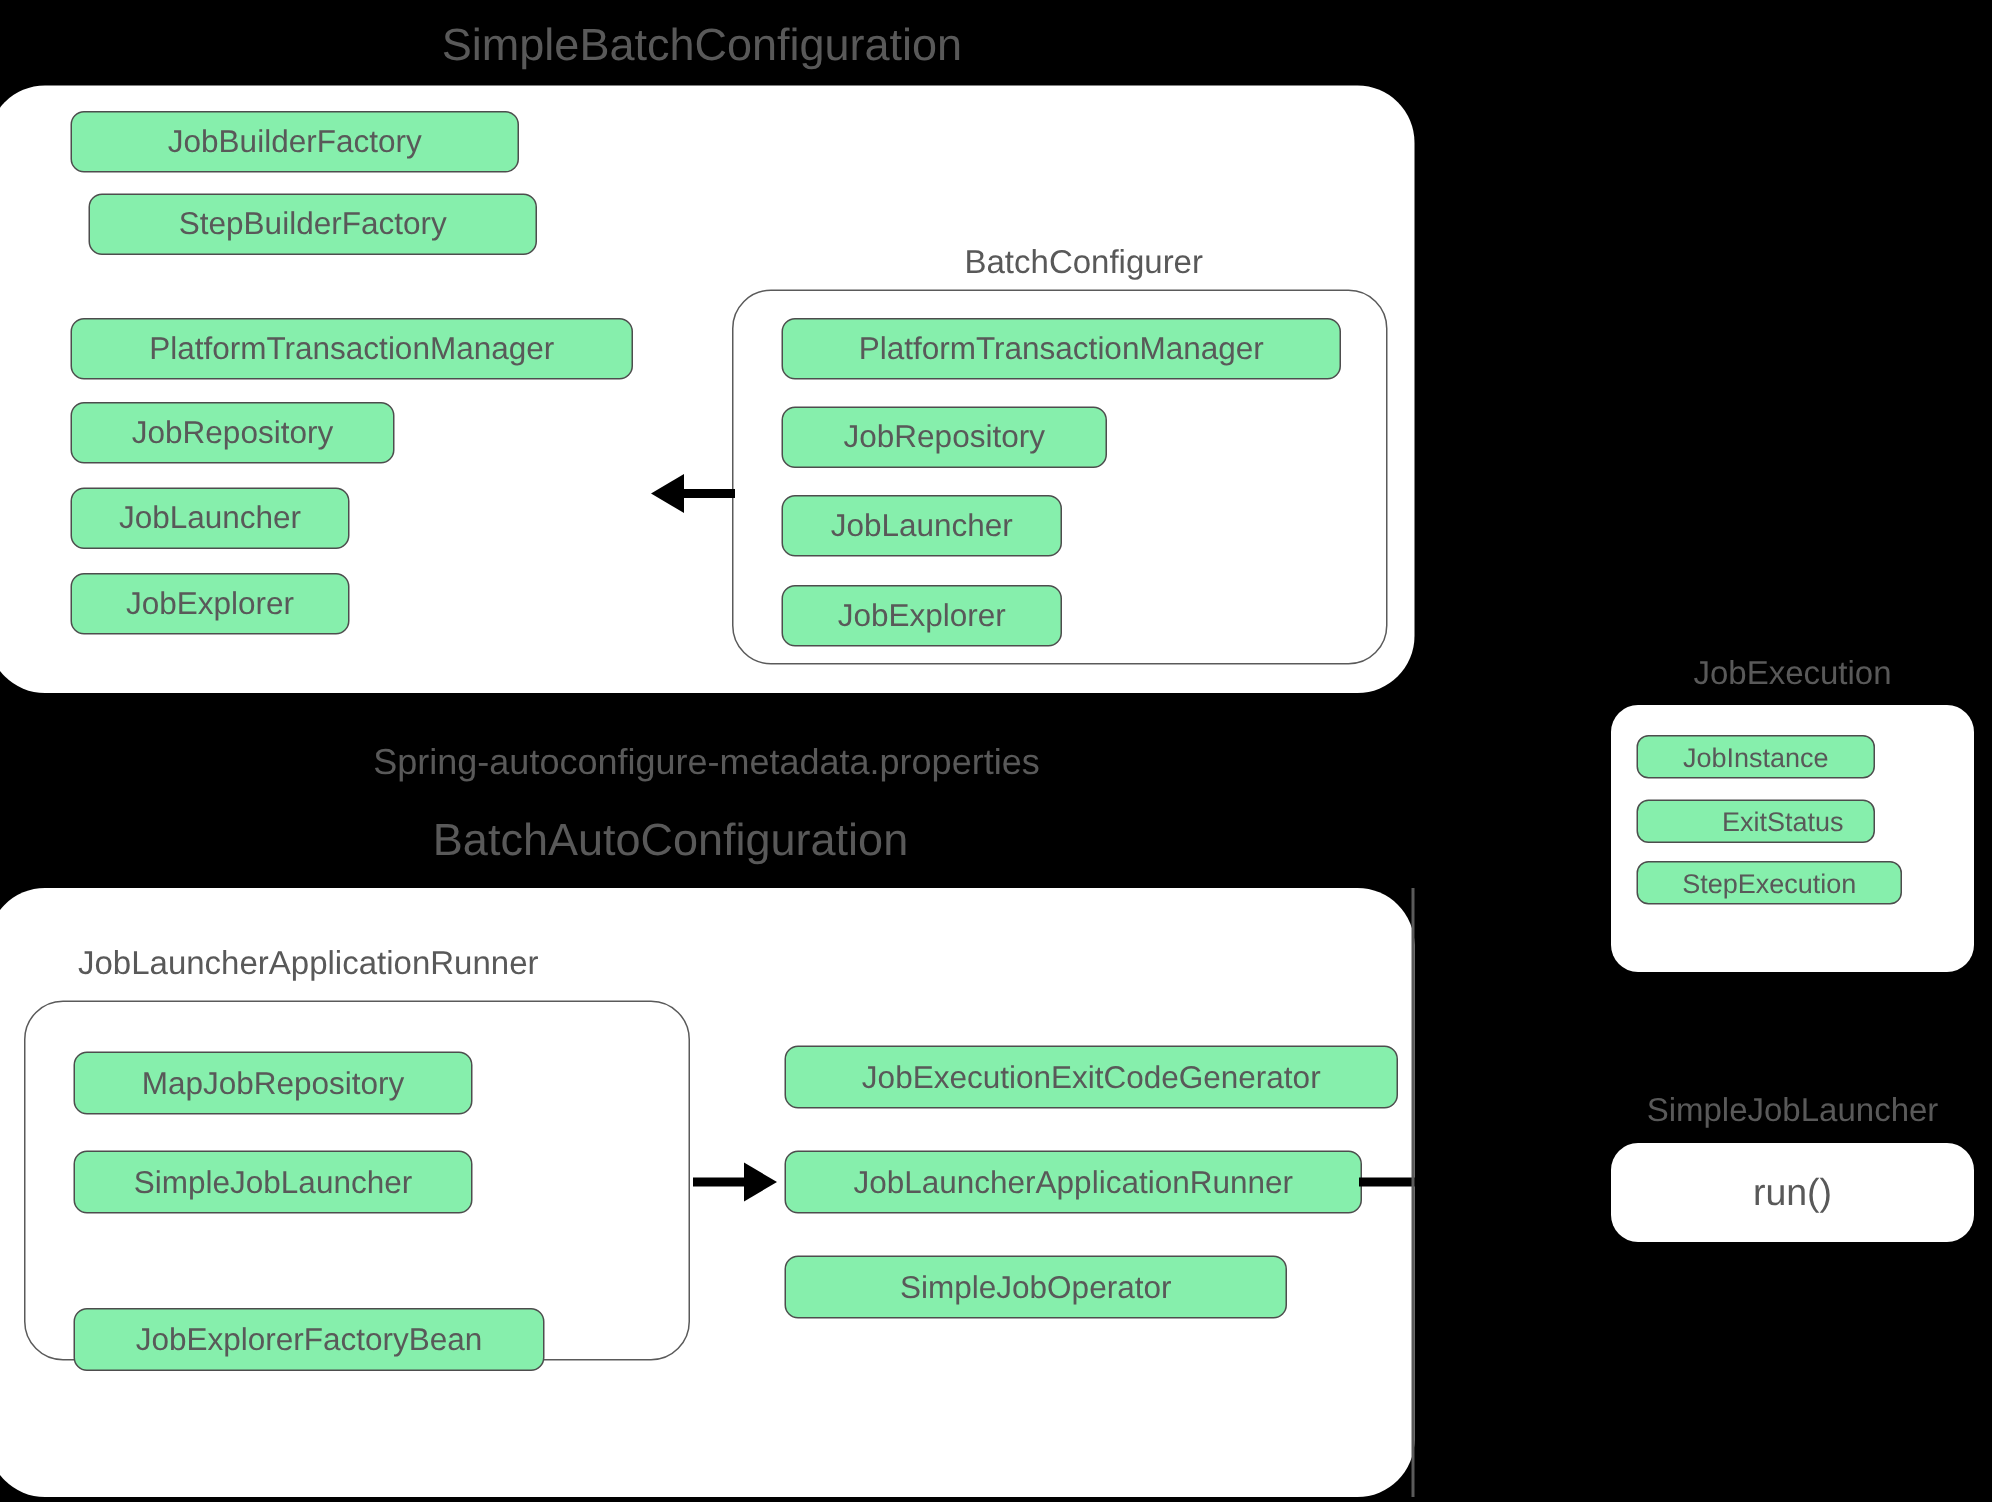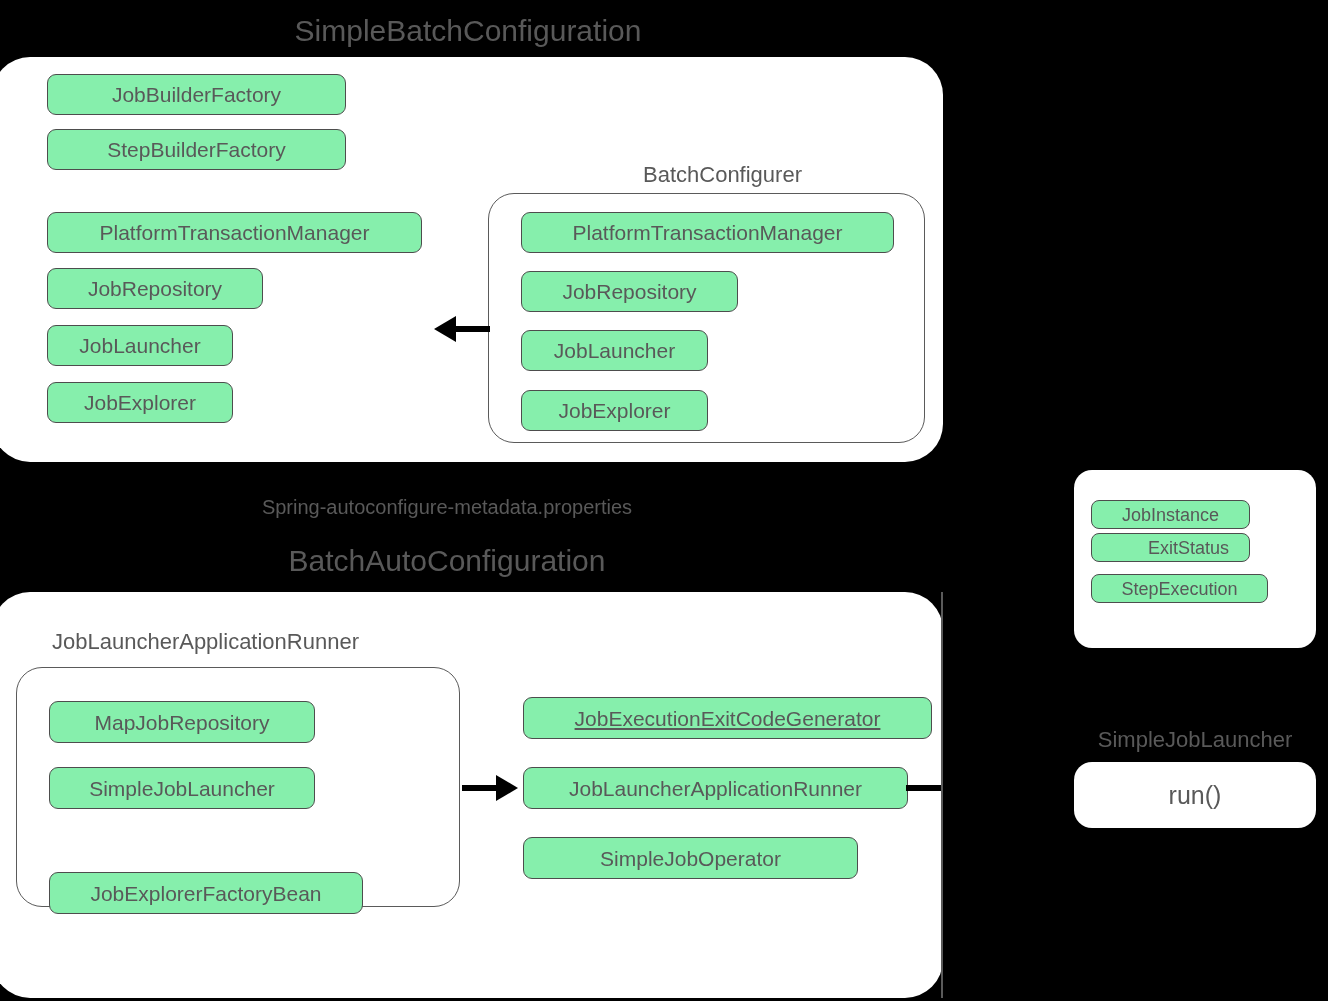--- a/index.html
+++ b/index.html
@@ -26,21 +26,21 @@
   
   .group-title {
     position: absolute;
     color: #595959;
     white-space: nowrap;
     text-align: center;
     line-height: 1;
   }
   .title-xl { font-size: 30px; }
   .title-lg { font-size: 22px; }
-  .title-md { font-size: 20px; }
+  .title-md { font-size: 24px; padding-left: 24px; }
 
   
   .panel {
     position: absolute;
     background: #ffffff;
     border-radius: 38px;
     box-sizing: border-box;
   }
   .panel-sm { border-radius: 18px; }
 
@@ -95,21 +95,21 @@
 </head>
 <body>
 
 <div class="canvas">
 
   <div class="group-title title-xl" style="left:0px; top:16px; width:936px;">SimpleBatchConfiguration</div>
 
   <div class="panel" style="left:-8px; top:57px; width:951px; height:405px;"></div>
 
   <div class="box" style="left:47px; top:74px; width:299px; height:41px;">JobBuilderFactory</div>
-  <div class="box" style="left:47px; top:129px; width:299px; height:41px;">StepBuilderFactory</div>
+  <div class="box" style="left:59px; top:129px; width:299px; height:41px;">StepBuilderFactory</div>
 
   <div class="box" style="left:47px; top:212px; width:375px; height:41px;">PlatformTransactionManager</div>
   <div class="box" style="left:47px; top:268px; width:216px; height:41px;">JobRepository</div>
   <div class="box" style="left:47px; top:325px; width:186px; height:41px;">JobLauncher</div>
   <div class="box" style="left:47px; top:382px; width:186px; height:41px;">JobExplorer</div>
 
   <div class="group-title title-lg" style="left:504px; top:164px; width:437px;">BatchConfigurer</div>
 
   <div class="subpanel" style="left:488px; top:193px; width:437px; height:250px;"></div>
 
@@ -128,34 +128,35 @@
   <div class="panel" style="left:-8px; top:592px; width:951px; height:406px;"></div>
 
   <div class="group-title title-lg" style="left:52px; top:631px; width:352px; text-align:left;">JobLauncherApplicationRunner</div>
 
   <div class="subpanel" style="left:16px; top:667px; width:444px; height:240px;"></div>
 
   <div class="box" style="left:49px; top:701px; width:266px; height:42px;">MapJobRepository</div>
   <div class="box" style="left:49px; top:767px; width:266px; height:42px;">SimpleJobLauncher</div>
   <div class="box" style="left:49px; top:872px; width:314px; height:42px;">JobExplorerFactoryBean</div>
 
-  <div class="box" style="left:523px; top:697px; width:409px; height:42px;text-decoration:underline;">JobExecutionExitCodeGenerator</div>
+  <div class="box" style="left:523px; top:697px; width:409px; height:42px;">JobExecutionExitCodeGenerator</div>
   <div class="box" style="left:523px; top:767px; width:385px; height:42px;">JobLauncherApplicationRunner</div>
   <div class="box" style="left:523px; top:837px; width:335px; height:42px;">SimpleJobOperator</div>
 
   <div class="conn" style="left:462px; top:785px; width:36px; height:6px;"></div>
   <div class="arrow-head arrow-right" style="left:496px; top:775px;"></div>
 
   <div class="conn" style="left:906px; top:785px; width:40px; height:6px;"></div>
   <div class="conn conn-gray" style="left:941px; top:592px; width:2.4px; height:406px;"></div>
 
+  <div class="group-title title-lg" style="left:1074px; top:438px; width:242px;">JobExecution</div>
 
   <div class="panel panel-sm" style="left:1074px; top:470px; width:242px; height:178px;"></div>
 
-  <div class="box small" style="left:1091px; top:500px; width:159px; height:29px;">JobInstance</div>
+  <div class="box small" style="left:1091px; top:490px; width:159px; height:29px;">JobInstance</div>
   <div class="box small" style="left:1091px; top:533px; width:159px; height:29px;padding-left:36px;">ExitStatus</div>
   <div class="box small" style="left:1091px; top:574px; width:177px; height:29px;">StepExecution</div>
 
   <div class="group-title title-lg" style="left:1074px; top:729px; width:242px;">SimpleJobLauncher</div>
 
   <div class="panel panel-sm" style="left:1074px; top:762px; width:242px; height:66px;"></div>
 
   <div class="box run" style="left:1074px; top:762px; width:242px; height:66px; border:none; background:transparent;">run()</div>
 
 </div>

